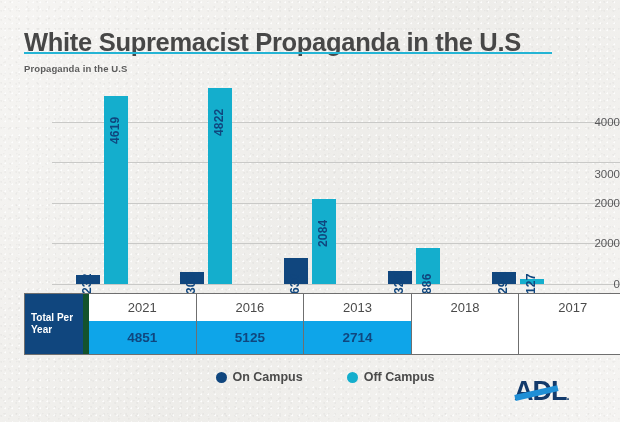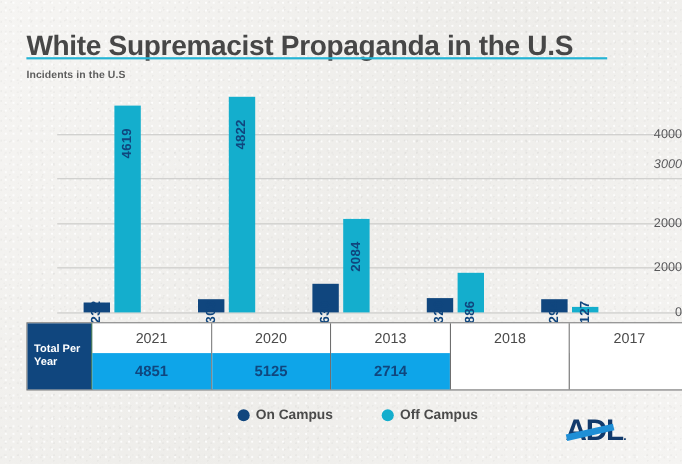--- a/index.html
+++ b/index.html
@@ -139,21 +139,21 @@
     flex: 1 1 auto;
     display: flex;
   }
   .table-col {
     flex: 1 1 0;
     display: flex;
     flex-direction: column;
     border-left: 1px solid #6f6f6f;
     box-sizing: border-box;
   }
-  .table-col:first-child { border-left: 1px solid #14532d; }
+  .table-col:first-child { border-left: 6px solid #14532d; }
   .cell-year {
     flex: 0 0 27px;
     display: flex;
     align-items: center;
     justify-content: center;
     font-size: 13px;
     color: #4a4a4a;
     background: rgba(255,255,255,0.55);
   }
   .cell-total {
@@ -229,35 +229,35 @@
 </style>
 </head>
 <body>
 
 <div id="infographic">
 
   <div class="title">White Supremacist Propaganda in the U.S</div>
 
   <div class="title-rule"></div>
 
-  <div class="subtitle">Incidents in the U.S</div>
+  <div class="subtitle">Propaganda in the U.S</div>
 
   <div class="plot">
     <div id="gridlines">
         <div class="gridline" style="top: 200px;"></div>
         <div class="gridline" style="top: 159.375px;"></div>
         <div class="gridline" style="top: 118.75px;"></div>
         <div class="gridline" style="top: 78.125px;"></div>
         <div class="gridline" style="top: 37.5px;"></div>
       </div>
     <div id="yaxis">
         <div class="ytick" style="top: 200px;">0</div>
         <div class="ytick" style="top: 159.375px;">2000</div>
         <div class="ytick" style="top: 118.75px;">2000</div>
-        <div class="ytick" style="top: 66px; font-style: italic;">3000</div>
+        <div class="ytick" style="top: 90px;">3000</div>
         <div class="ytick" style="top: 37.5px;">4000</div>
       </div>
     <div class="bars" id="bars">
         <div class="bar on" style="left: 76px; width: 24px; height: 9.425px; bottom: 2px;"></div>
         <div class="bar-value" style="left: 94px; top: 196px;">232</div>
         <div class="bar off" style="left: 104px; width: 24px; height: 187.647px; bottom: 2px;"></div>
         <div class="bar-value" style="left: 122px; top: 46.3531px;">4619</div>
         <div class="bar on" style="left: 180px; width: 24px; height: 12.3094px; bottom: 2px;"></div>
         <div class="bar-value" style="left: 198px; top: 196px;">303</div>
         <div class="bar off" style="left: 208px; width: 24px; height: 195.894px; bottom: 2px;"></div>
@@ -278,21 +278,21 @@
   </div>
 
   <div class="table">
     <div class="table-label">Total Per Year</div>
     <div class="table-cols" id="table-cols">
         <div class="table-col">
           <div class="cell-year">2021</div>
           <div class="cell-total">4851</div>
         </div>
         <div class="table-col">
-          <div class="cell-year">2020</div>
+          <div class="cell-year">2016</div>
           <div class="cell-total">5125</div>
         </div>
         <div class="table-col">
           <div class="cell-year">2013</div>
           <div class="cell-total">2714</div>
         </div>
         <div class="table-col">
           <div class="cell-year">2018</div>
         </div>
         <div class="table-col">

